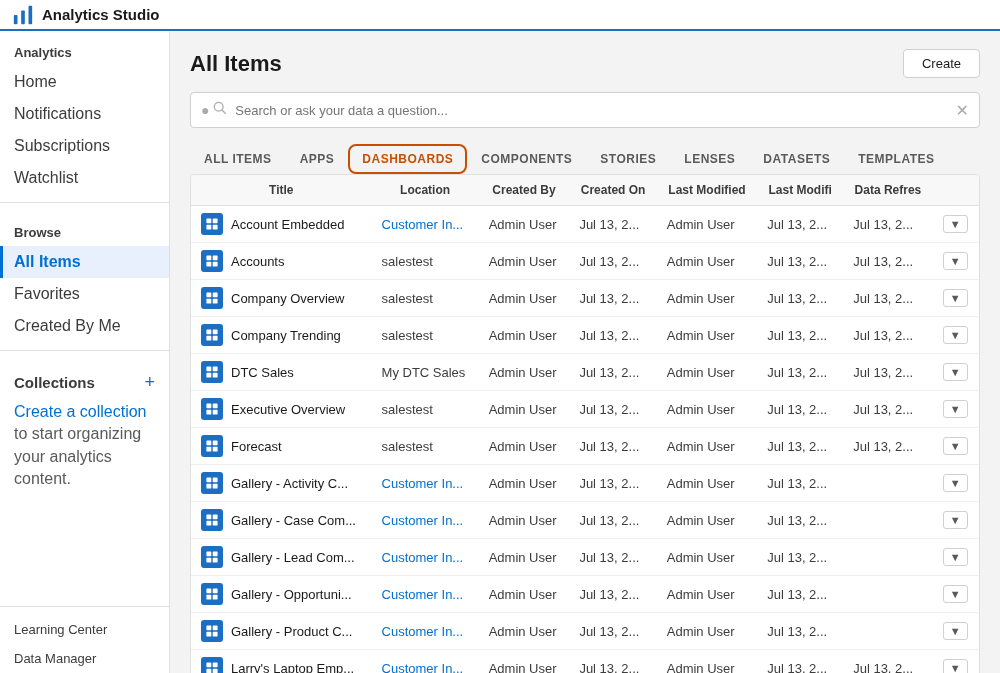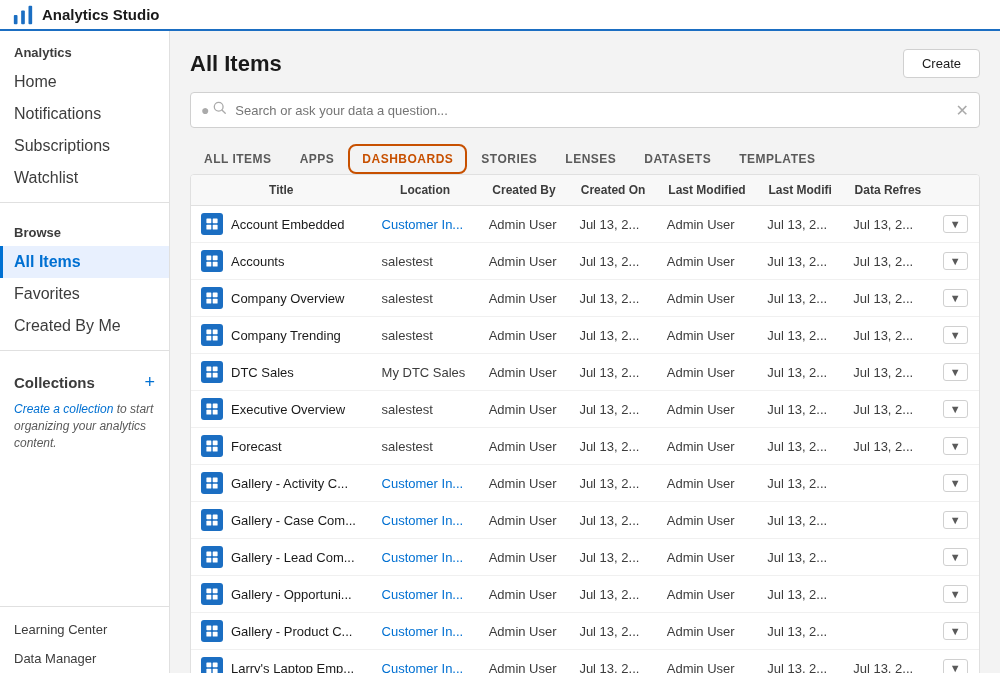--- a/index.html
+++ b/index.html
@@ -16,21 +16,21 @@
     
     .sidebar { width: 170px; background: #fff; border-right: 1px solid #e0e0e0; display: flex; flex-direction: column; overflow-y: auto; flex-shrink: 0; }
     .sidebar-section-title { font-size: 13px; font-weight: 700; color: #3c3c3c; padding: 14px 14px 6px 14px; }
     .sidebar-item { padding: 7px 14px; font-size: 16px; color: #0070d2; cursor: pointer; }
     .sidebar-item.active { background: #e8f0fe; color: #0070d2; font-weight: 600; border-left: 3px solid #0070d2; padding-left: 11px; }
     .sidebar-item.plain { color: #3c3c3c; }
     .sidebar-divider { height: 1px; background: #e0e0e0; margin: 8px 0; }
     .collections-header { display: flex; align-items: center; justify-content: space-between; padding: 14px 14px 6px 14px; }
     .collections-title { font-size: 15px; font-weight: 700; color: #3c3c3c; }
     .collections-add { color: #0070d2; font-size: 18px; cursor: pointer; font-weight: 300; line-height: 1; }
-    .collections-desc { padding: 4px 14px 10px; font-size: 12px; color: #5a5a5a; line-height: 1.4; font-style: italic; }
+    .collections-desc { padding: 4px 14px 10px; font-size: 16px; color: #5a5a5a; line-height: 1.4; }
     .collections-link { color: #0070d2; cursor: pointer; }
     .sidebar-bottom { margin-top: auto; }
     .sidebar-bottom-item { padding: 7px 14px; font-size: 13px; color: #3c3c3c; cursor: pointer; }
 
     
     .main { flex: 1; overflow: auto; padding: 18px 20px; background: #f3f3f3; }
     .page-header { display: flex; align-items: center; justify-content: space-between; margin-bottom: 14px; }
     .page-title { font-size: 22px; font-weight: 600; color: #1a1a1a; }
     .create-btn { background: #fff; border: 1px solid #d0d0d0; border-radius: 4px; padding: 6px 18px; font-size: 13px; color: #1a1a1a; cursor: pointer; font-weight: 500; }
 
@@ -117,20 +117,21 @@
           </svg>
       </span>
       <input class="search-input" type="text" placeholder="Search or ask your data a question..." style="">
       <span class="search-clear">✕</span>
     </div>
 
     <div class="tabs">
       <div class="tab">ALL ITEMS</div>
       <div class="tab">APPS</div>
       <div class="tab active">DASHBOARDS</div>
+      <div class="tab">COMPONENTS</div>
       <div class="tab">STORIES</div>
       <div class="tab">LENSES</div>
       <div class="tab">DATASETS</div>
       <div class="tab">TEMPLATES</div>
     </div>
 
     <div class="table-container">
       <table>
         <thead>
           <tr>

